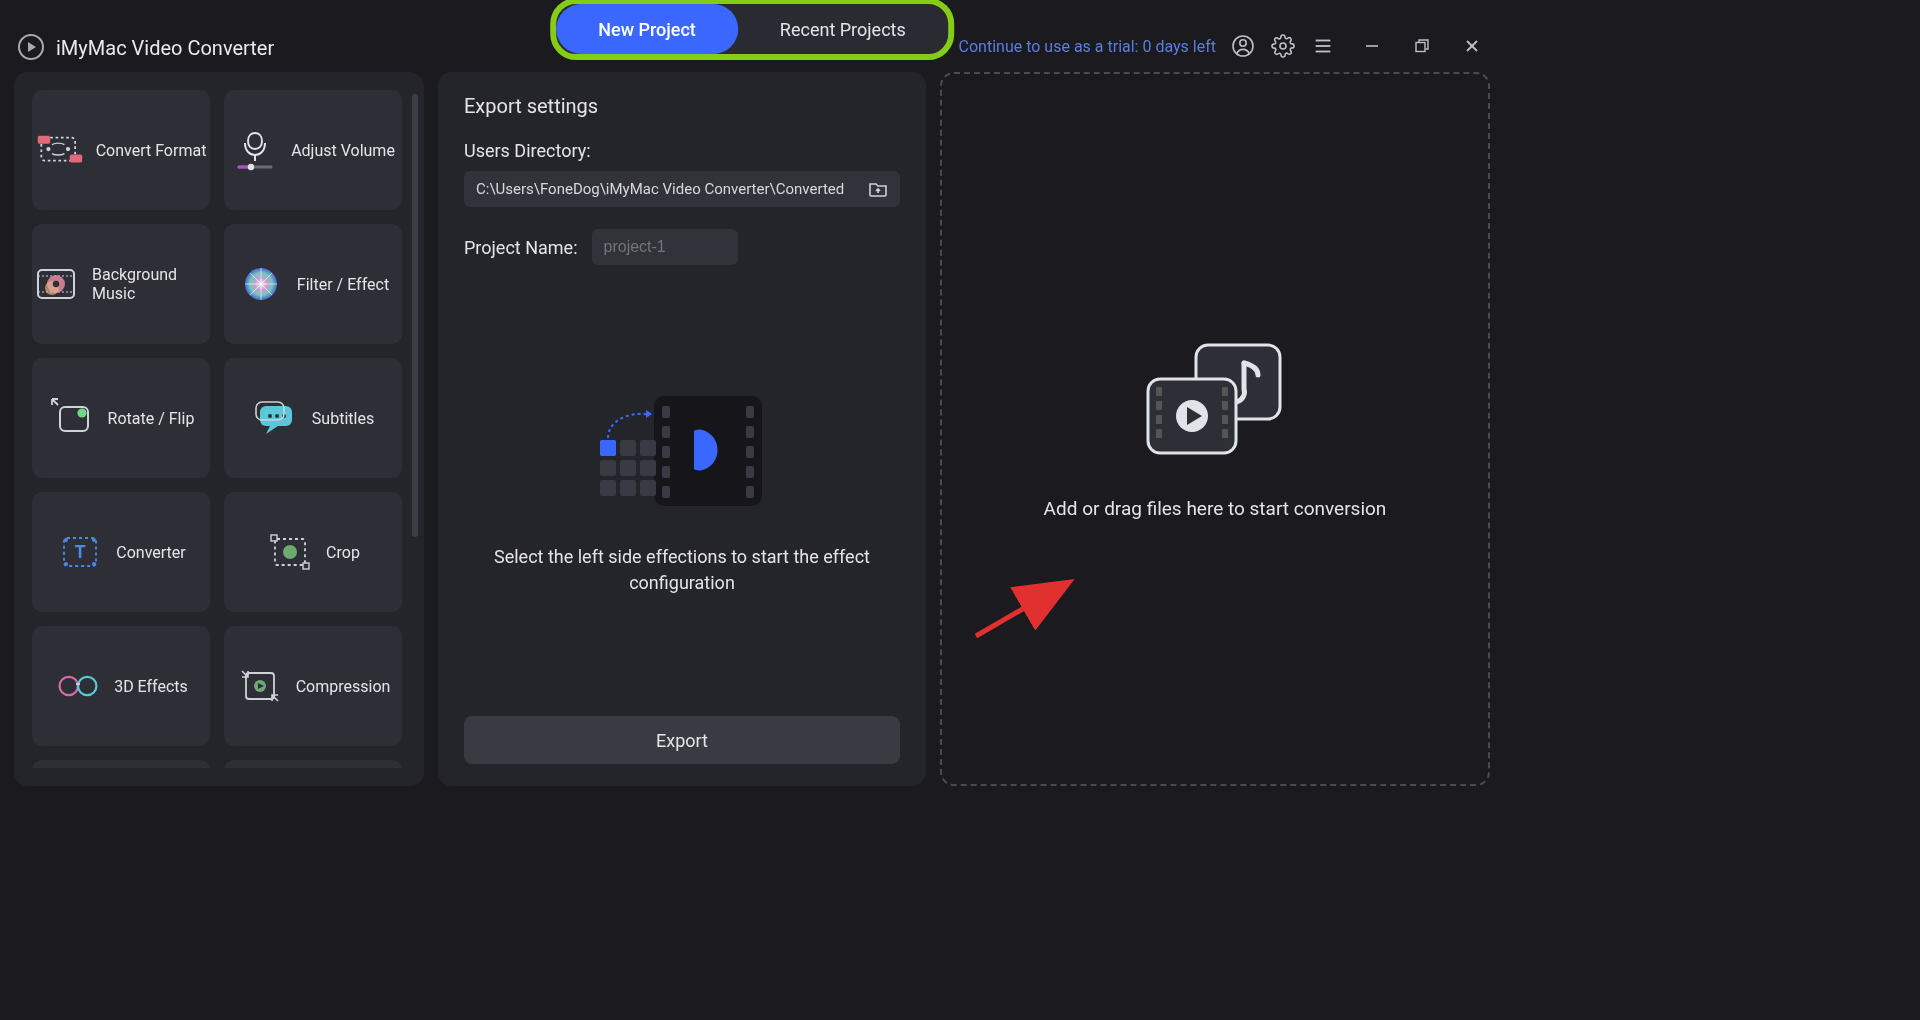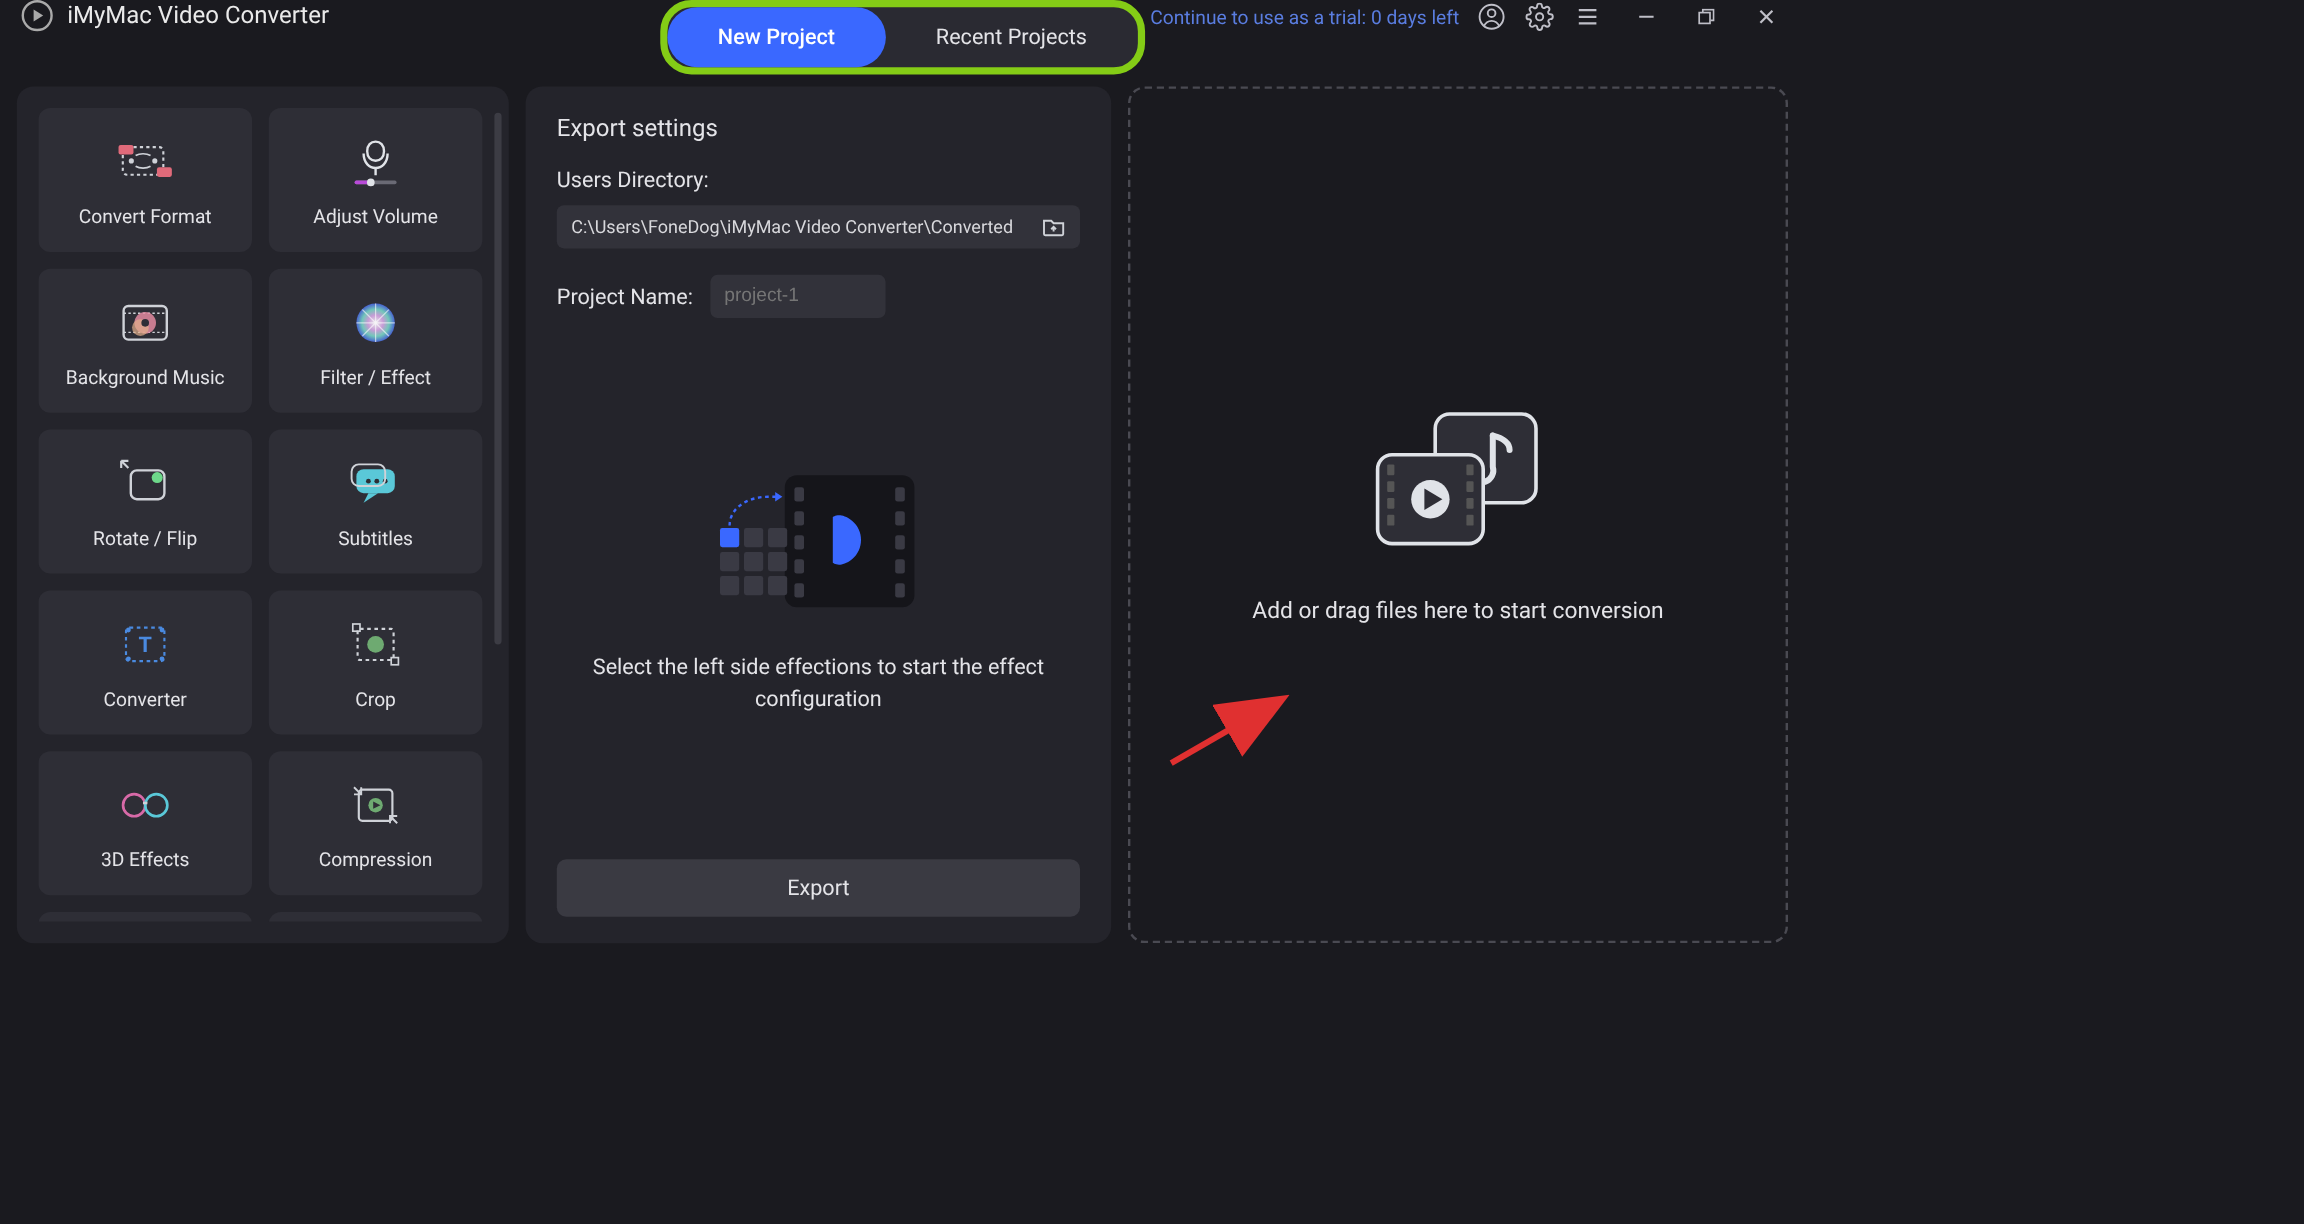--- a/index.html
+++ b/index.html
@@ -6,23 +6,23 @@
 body {
   width: 1504px;
   height: 800px;
   background: #1a1a1f;
   font-family: -apple-system, "Segoe UI", Roboto, sans-serif;
   color: #e4e4e8;
   overflow: hidden;
 }
 .titlebar {
   display: flex;
-  align-items: flex-start;
+  align-items: flex-end;
   height: 72px;
-  padding: 0 18px;
+  padding: 12px 18px;
   position: relative;
 }
 .app-logo {
   width: 26px; height: 26px;
   border-radius: 50%;
   border: 2px solid #aaa;
   display: flex; align-items: center; justify-content: center;
   margin-right: 12px;
 }
 .app-logo::after { content:""; width:0;height:0;border-left:8px solid #aaa;border-top:5px solid transparent;border-bottom:5px solid transparent;margin-left:2px;}
@@ -78,21 +78,21 @@
   gap: 14px;
   height: 100%;
   overflow-y: hidden;
   padding-right: 12px;
 }
 .tool-card {
   background: #2e2e36;
   border-radius: 10px;
   height: 120px;
   display: flex;
-  flex-direction: column;
+  flex-direction: row;
   align-items: center;
   justify-content: center;
   gap: 12px;
   cursor: pointer;
 }
 .tool-icon { width: 48px; height: 48px; display:flex;align-items:center;justify-content:center; }
 .tool-label { font-size: 16px; color: #e4e4e8; }
 .left-scrollbar {
   position: absolute; right: 6px; top: 22px;
   width: 6px; height: 62%;

